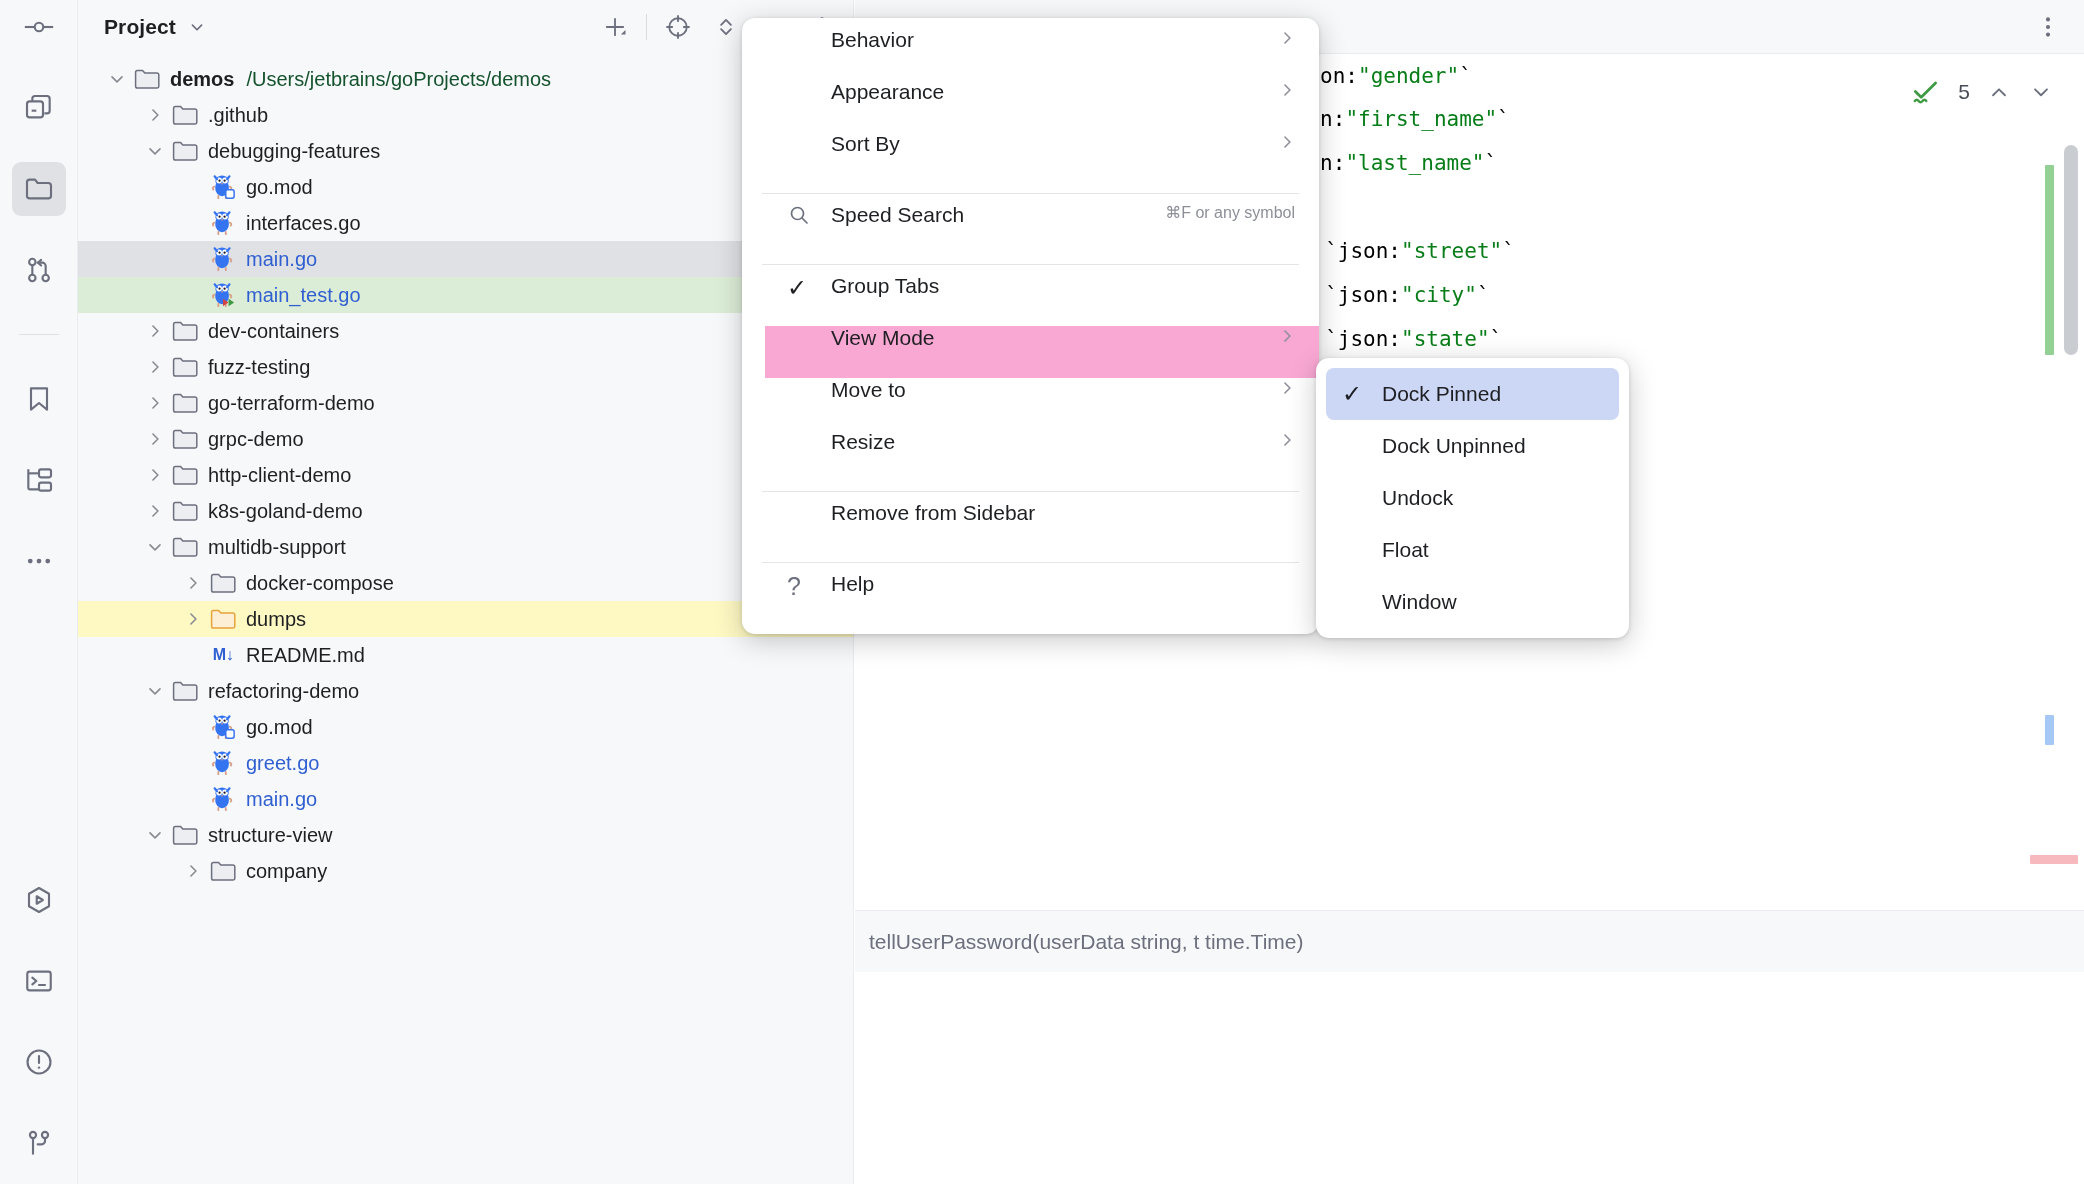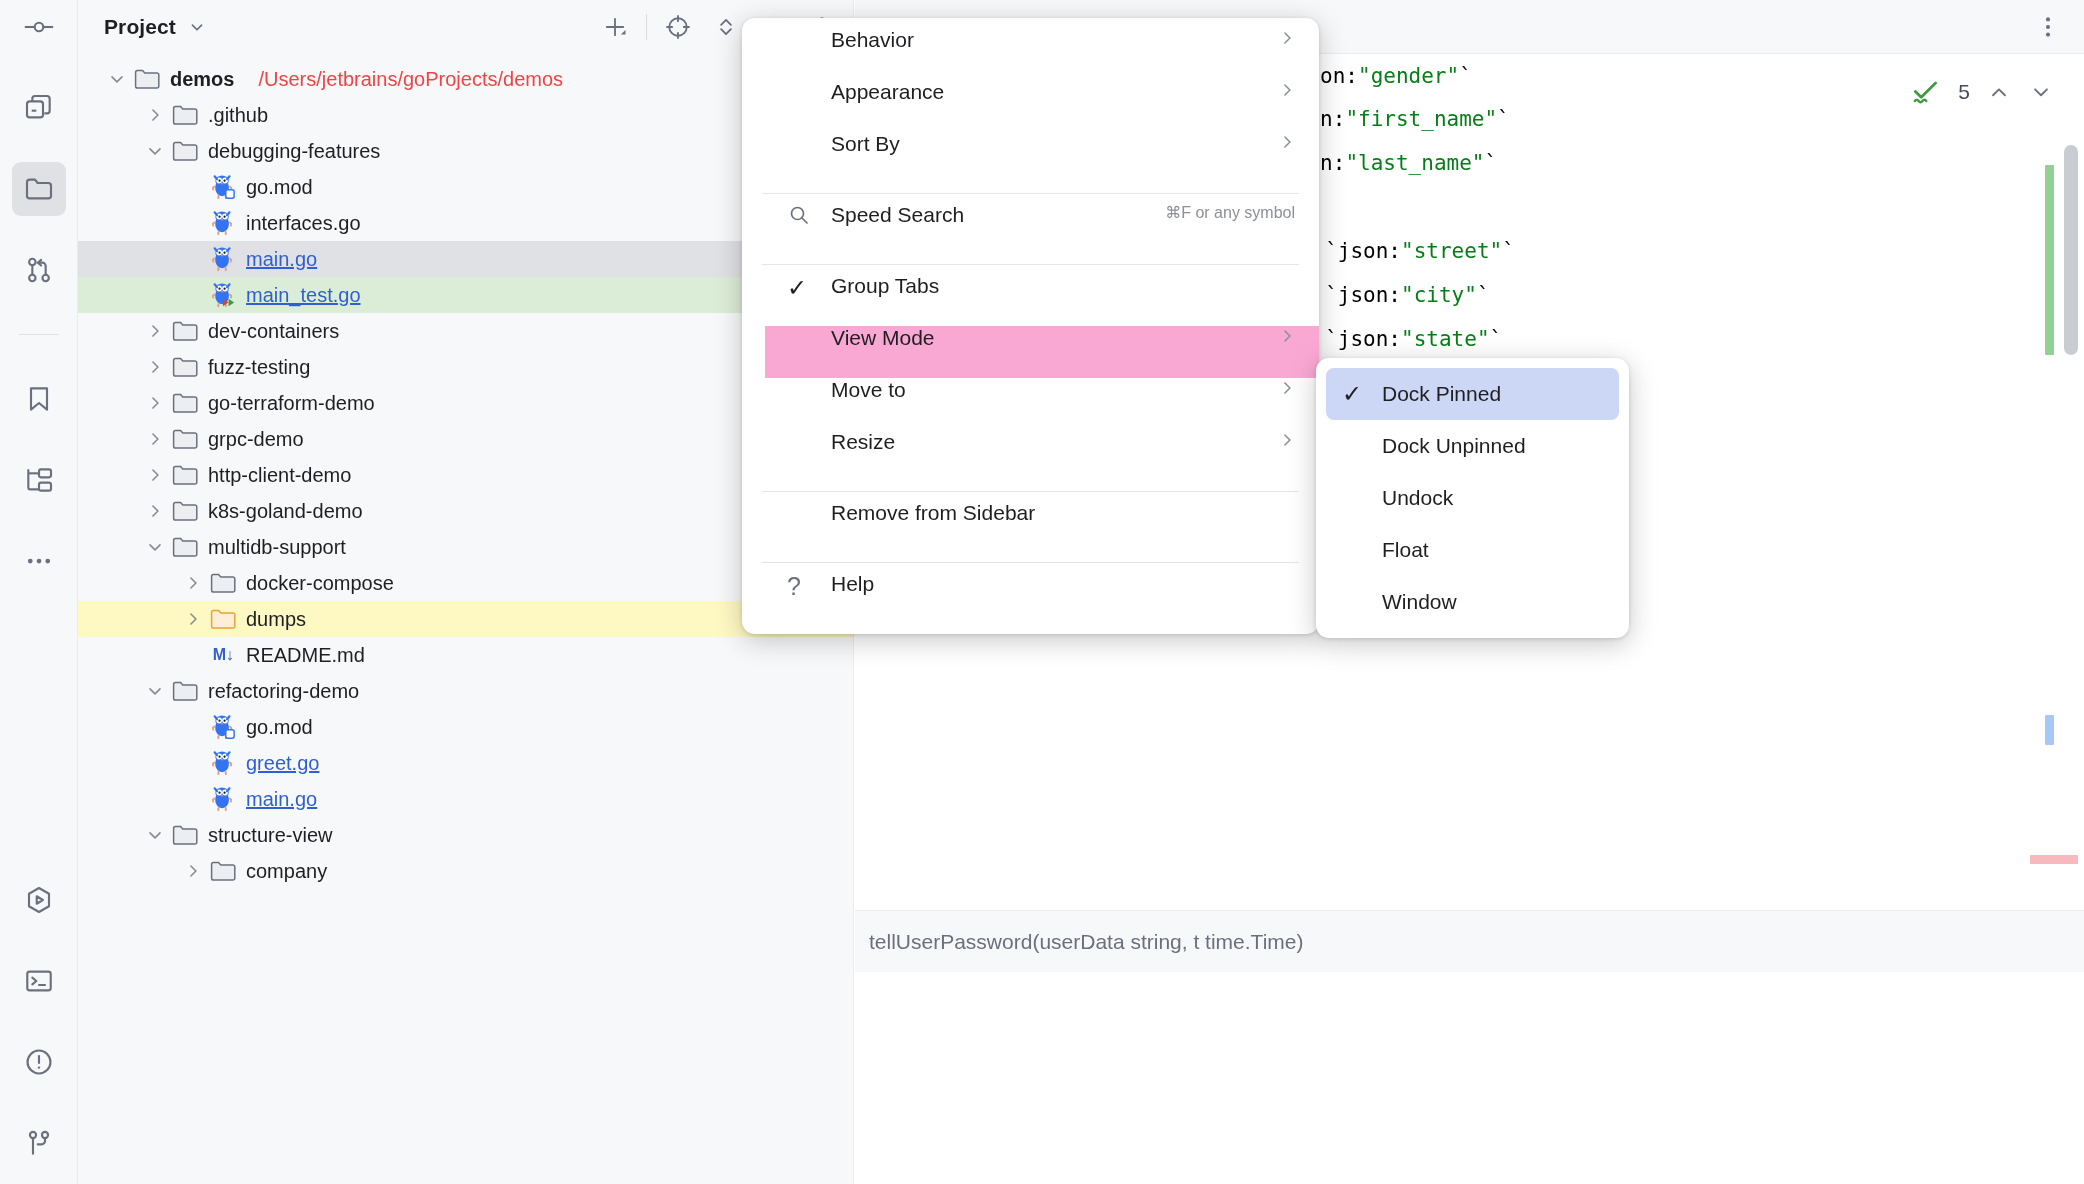--- a/index.html
+++ b/index.html
@@ -63,22 +63,22 @@
   .row.sel-green { background: #dcedd7; }
   .row.sel-orange { background: #fef9c3; }
   .twisty {
     width: 30px; min-width: 30px; display: flex; align-items: center; justify-content: center;
     color: #868a91;
   }
   .twisty.empty { visibility: hidden; }
   .ico { width: 30px; min-width: 30px; display: flex; align-items: center; justify-content: center; margin-right: 8px; }
   .lbl { font-size: 20px; }
   .lbl.bold { font-weight: bold; }
-  .lbl.blue { color: #2f5fd0; text-decoration: underline; }
-  .path { font-size: 20px; color: #ef4444; margin-left: 24px; }
+  .lbl.blue { color: #2f5fd0; }
+  .path { font-size: 20px; color: #14532d; margin-left: 12px; }
 
   
   .mdico { font-size: 16px; font-weight: bold; color: #2f5fd0; letter-spacing: -.5px; }
 
   
   .editor {
     position: absolute; left: 855px; top: 0; right: 0; bottom: 0;
     background: #ffffff;
   }
   .editor-topbar {

